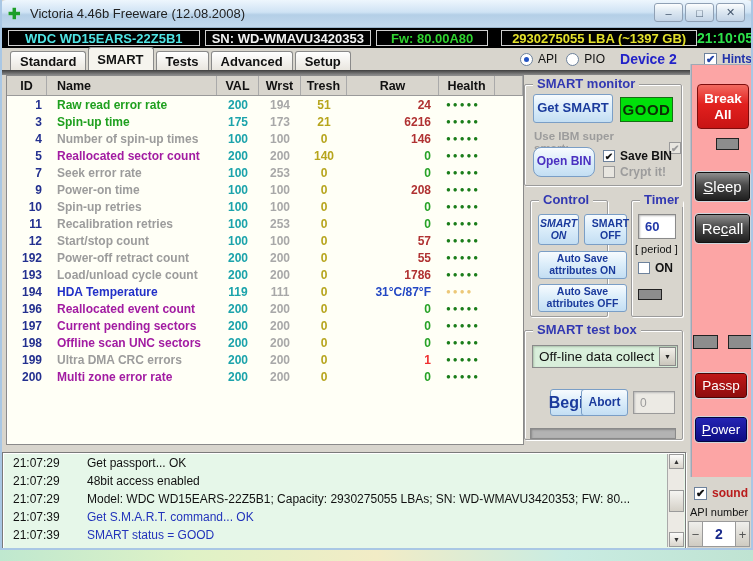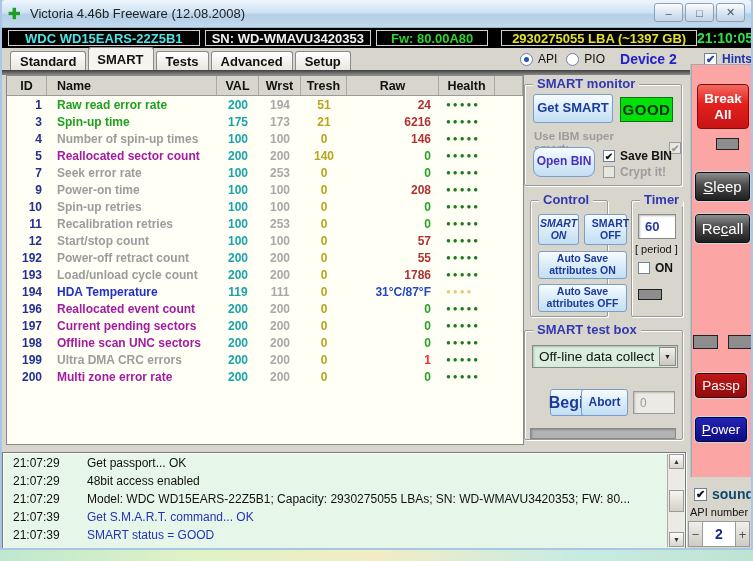--- a/index.html
+++ b/index.html
@@ -166,21 +166,21 @@
   .logscroll { position:absolute; right:1px; top:1px; width:17px; height:93px; background:#eceae4;
     border-left:1px solid #aaa; }
   .sbtn { position:absolute; left:1px; width:15px; height:15px; background:linear-gradient(#fbfbfa,#d9d5cc);
     border:1px solid #9a9a9a; font-size:7px; color:#333; display:flex; align-items:center; justify-content:center; }
   .sb-up { top:0; } .sb-dn { bottom:0; }
   .sthumb { position:absolute; left:1px; top:36px; width:15px; height:22px;
     background:linear-gradient(#f6f5f2,#d4d0c7); border:1px solid #9a9a9a; }
 
   
   .sound-row { position:absolute; left:694px; top:486px; display:flex; align-items:center; gap:5px; }
-  .sound-lab { font-size:14px; font-weight:bold; color:#0c4a6e; }
+  .sound-lab { font-size:12px; font-weight:bold; color:#b91c1c; }
   .api-lab { position:absolute; left:690px; top:506px; font-size:11px; color:#111; }
   .stepper { position:absolute; left:688px; top:521px; height:26px; display:flex; }
   .step-btn { width:15px; height:26px; background:linear-gradient(#f0efec,#cfcbc2); border:1px solid #9a9a9a;
     color:#555; font-size:13px; display:flex; align-items:center; justify-content:center; }
   .step-val { width:32px; height:26px; background:#fff; border:1px solid #9a9a9a; border-left:none;
     border-right:none; font-size:14px; font-weight:bold; color:#1a2a8c; display:flex; align-items:center;
     justify-content:center; }
 
   
   .frame { position:absolute; left:0; top:0; width:753px; height:550px; border:2px solid #a9c7e4;

